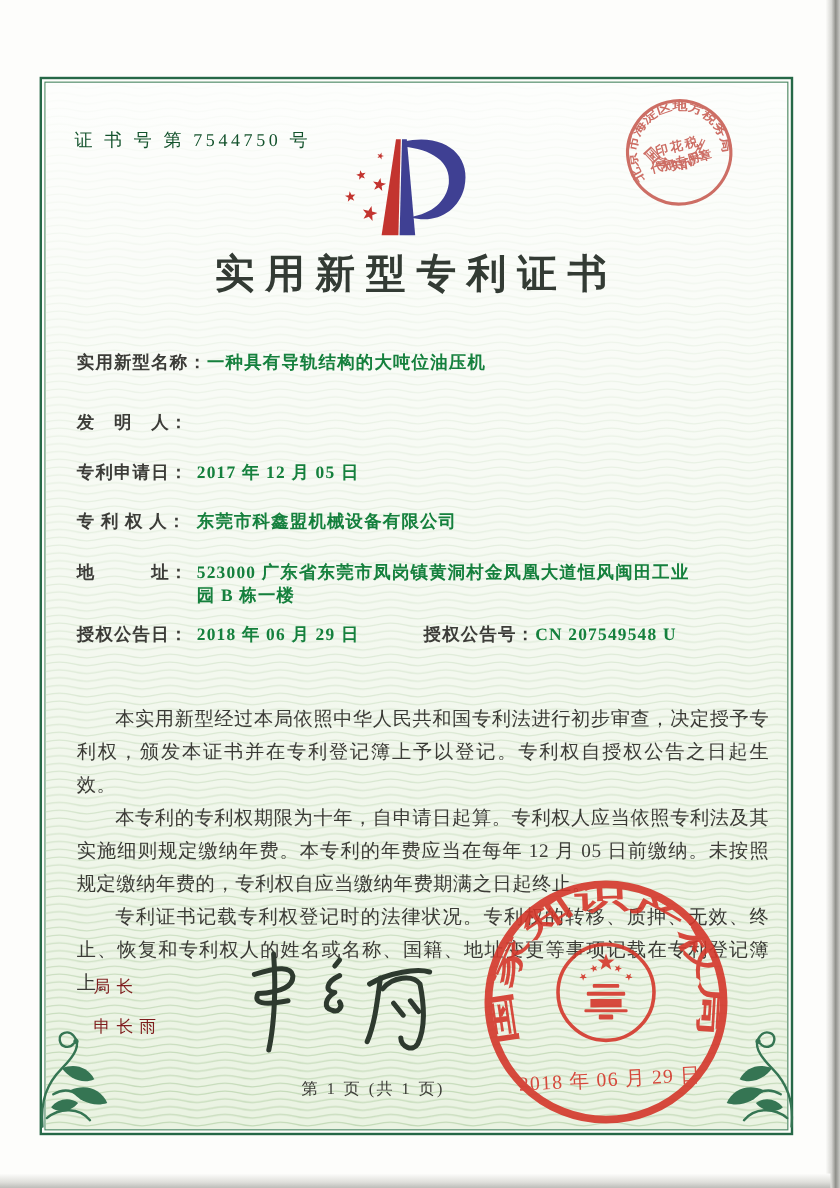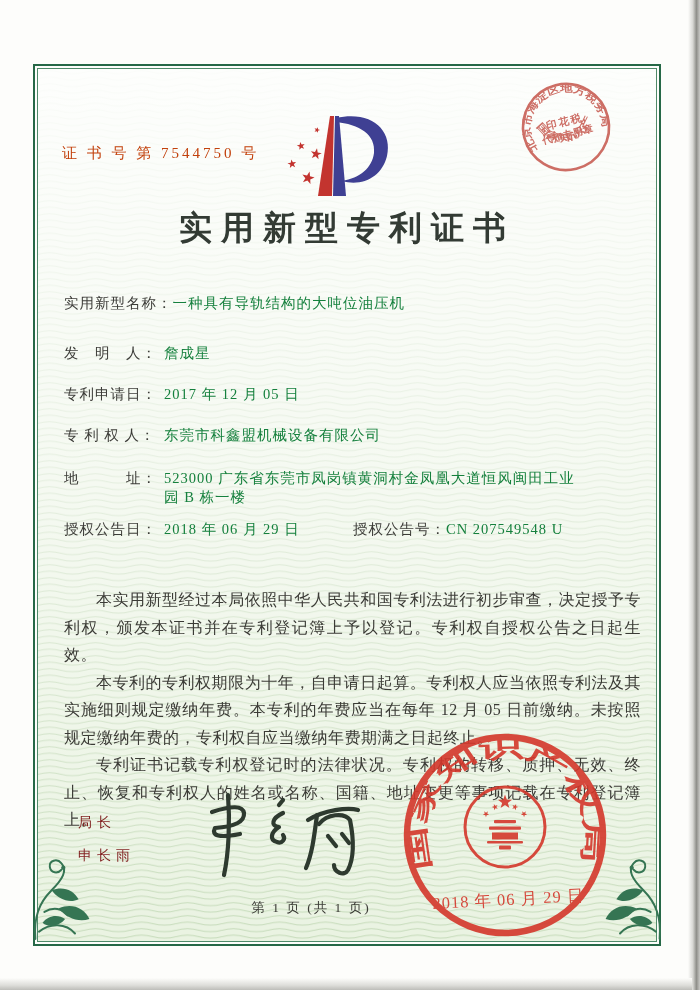--- a/index.html
+++ b/index.html
@@ -11,29 +11,29 @@
   .scan-edge-bottom { position:absolute; left:0; right:8px; bottom:0; height:12px;
     background:linear-gradient(to bottom,#fdfdfb 0%,#dededa 60%,#bdbdb9 100%); }
 
   .frame { position:absolute; left:33px; top:64px; width:628px; height:882px;
     border:2.5px solid #266847; z-index:1; }
   .frame-inner { position:absolute; inset:2px; border:1px solid #4f8a69; background:#f2f7ec; }
   .waves { position:absolute; inset:0; width:100%; height:100%; display:block; }
 
   .content { position:absolute; inset:0; z-index:2; color:#3a3a3a; }
 
-  .cert-no { position:absolute; left:62px; top:108px; font-size:15px; letter-spacing:3px; color:#c2410c;margin-top:36px; }
+  .cert-no { position:absolute; left:62px; top:108px; font-size:15px; letter-spacing:3px; color:#14532d; }
 
   .logo { position:absolute; left:273px; top:110px; }
 
   .title { position:absolute; left:33px; top:206px; width:628px; text-align:center;
     font-size:33px; font-weight:bold; letter-spacing:9px; color:#333b34; }
 
   .fields { position:absolute; left:64px; top:294px; width:577px; font-size:14.5px; }
-  .frow { display:flex; line-height:19px; }
+  .frow { display:flex; line-height:19px;font-weight:bold; }
   .flabel { flex:0 0 100px; letter-spacing:1px; white-space:nowrap; color:#3c3c38; }
   .fvalue { flex:1; letter-spacing:1px; color:#15803d; }
   .fvalue.addr { max-width:420px; }
   .mb30{margin-bottom:31px}.mb22{margin-bottom:22px}.mb23{margin-bottom:24px}.mb6{margin-bottom:13px}
   .grant-row { display:flex; }
   .grant-row .v1 { flex:0 0 189px; letter-spacing:1px; }
   .grant-row .flabel2 { flex:0 0 92px; letter-spacing:1px; }
 
   .paras { position:absolute; left:64px; top:586px; width:577px; font-size:16px;
     line-height:27.5px; text-align:justify; color:#3b3b36; }
@@ -131,21 +131,20 @@
 
     <div class="title">实用新型专利证书</div>
 
     <div class="fields">
       <div class="frow mb30">
         <span class="flabel">实用新型名称：</span>
         <span class="fvalue">一种具有导轨结构的大吨位油压机</span>
       </div>
       <div class="frow mb22">
         <span class="flabel">发　明　人：</span>
-        <span class="fvalue">詹成星</span>
       </div>
       <div class="frow mb22">
         <span class="flabel">专利申请日：</span>
         <span class="fvalue">2017 年 12 月 05 日</span>
       </div>
       <div class="frow mb23">
         <span class="flabel">专 利 权 人：</span>
         <span class="fvalue">东莞市科鑫盟机械设备有限公司</span>
       </div>
       <div class="frow mb6">

